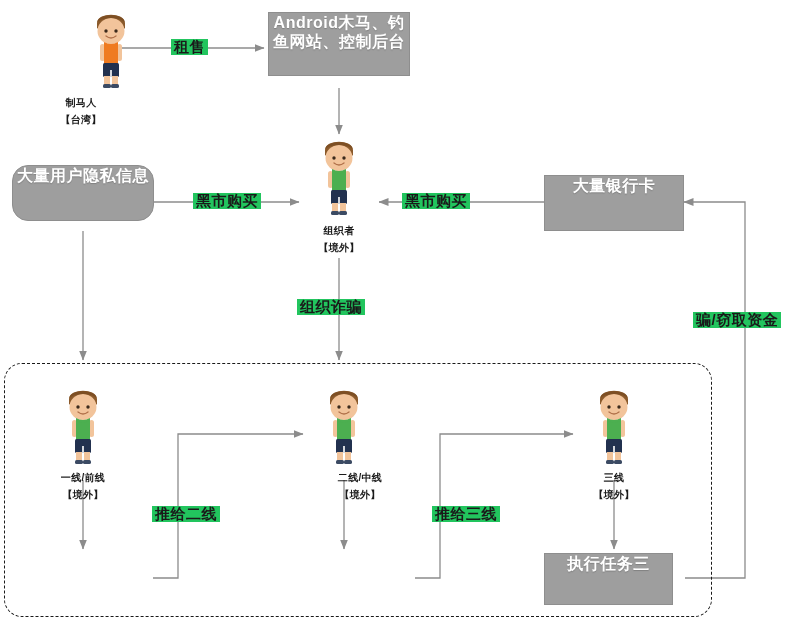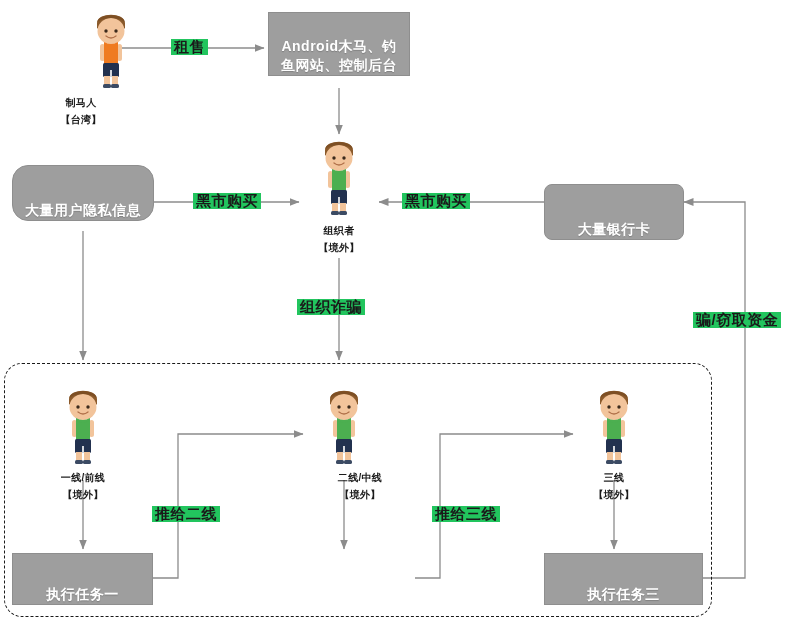--- a/index.html
+++ b/index.html
@@ -27,25 +27,25 @@
   }
 
   
   .box {
     position: absolute;
     box-sizing: border-box;
     background: #9e9e9e;
     border: 1px solid #8e8e8e;
     color: #ffffff;
     font-weight: bold;
-    font-size: 14px;
+    font-size: 16px;
     line-height: 19px;
     text-align: center;
     display: flex;
-    align-items: flex-end;
+    align-items: flex-start;
     justify-content: center;
     letter-spacing: 0.5px;
     text-shadow: 0 1px 1px rgba(90,90,90,0.45);
   }
   .box .box-label { display: block; padding: 0 4px; }
   
   .box::after {
     content: "";
     position: absolute;
     left: 3px;
@@ -150,30 +150,27 @@
   <div id="group-box"></div>
 
   <div class="box" style="left:268px; top:12px; width:142px; height:64px;">
     <span class="box-label">Android木马、钓<br>鱼网站、控制后台</span>
   </div>
 
   <div class="box" style="left:12px; top:165px; width:142px; height:56px;border-radius:16px;">
     <span class="box-label">大量用户隐私信息</span>
   </div>
 
-  <div class="box" style="left:544px; top:184px; width:140px; height:56px;border-radius:8px;">
+  <div class="box" style="left:544px; top:175px; width:140px; height:56px;">
     <span class="box-label">大量银行卡</span>
   </div>
 
-  <div class="box" style="left:12px; top:553px; width:141px; height:52px;">
-    <span class="box-label">执行任务一</span>
-  </div>
-
-
-  <div class="box" style="left:544px; top:553px; width:159px; height:52px;">
+
+
+  <div class="box" style="left:544px; top:553px; width:129px; height:52px;">
     <span class="box-label">执行任务三</span>
   </div>
 
   <div class="person" style="left:80px; top:6px;">
     <svg width="62" height="86" viewBox="0 0 62 86" xmlns="http://www.w3.org/2000/svg">
       <g>
           <path d="M17,17 C17,6 45,6 45,17 L45,23 C45,23 42,18 31,18 C20,18 17,23 17,23 Z" fill="#8b5a2b"></path>
         </g>
       <g>
         <ellipse cx="31" cy="25" rx="13.5" ry="13" fill="#f2c49b"></ellipse>

